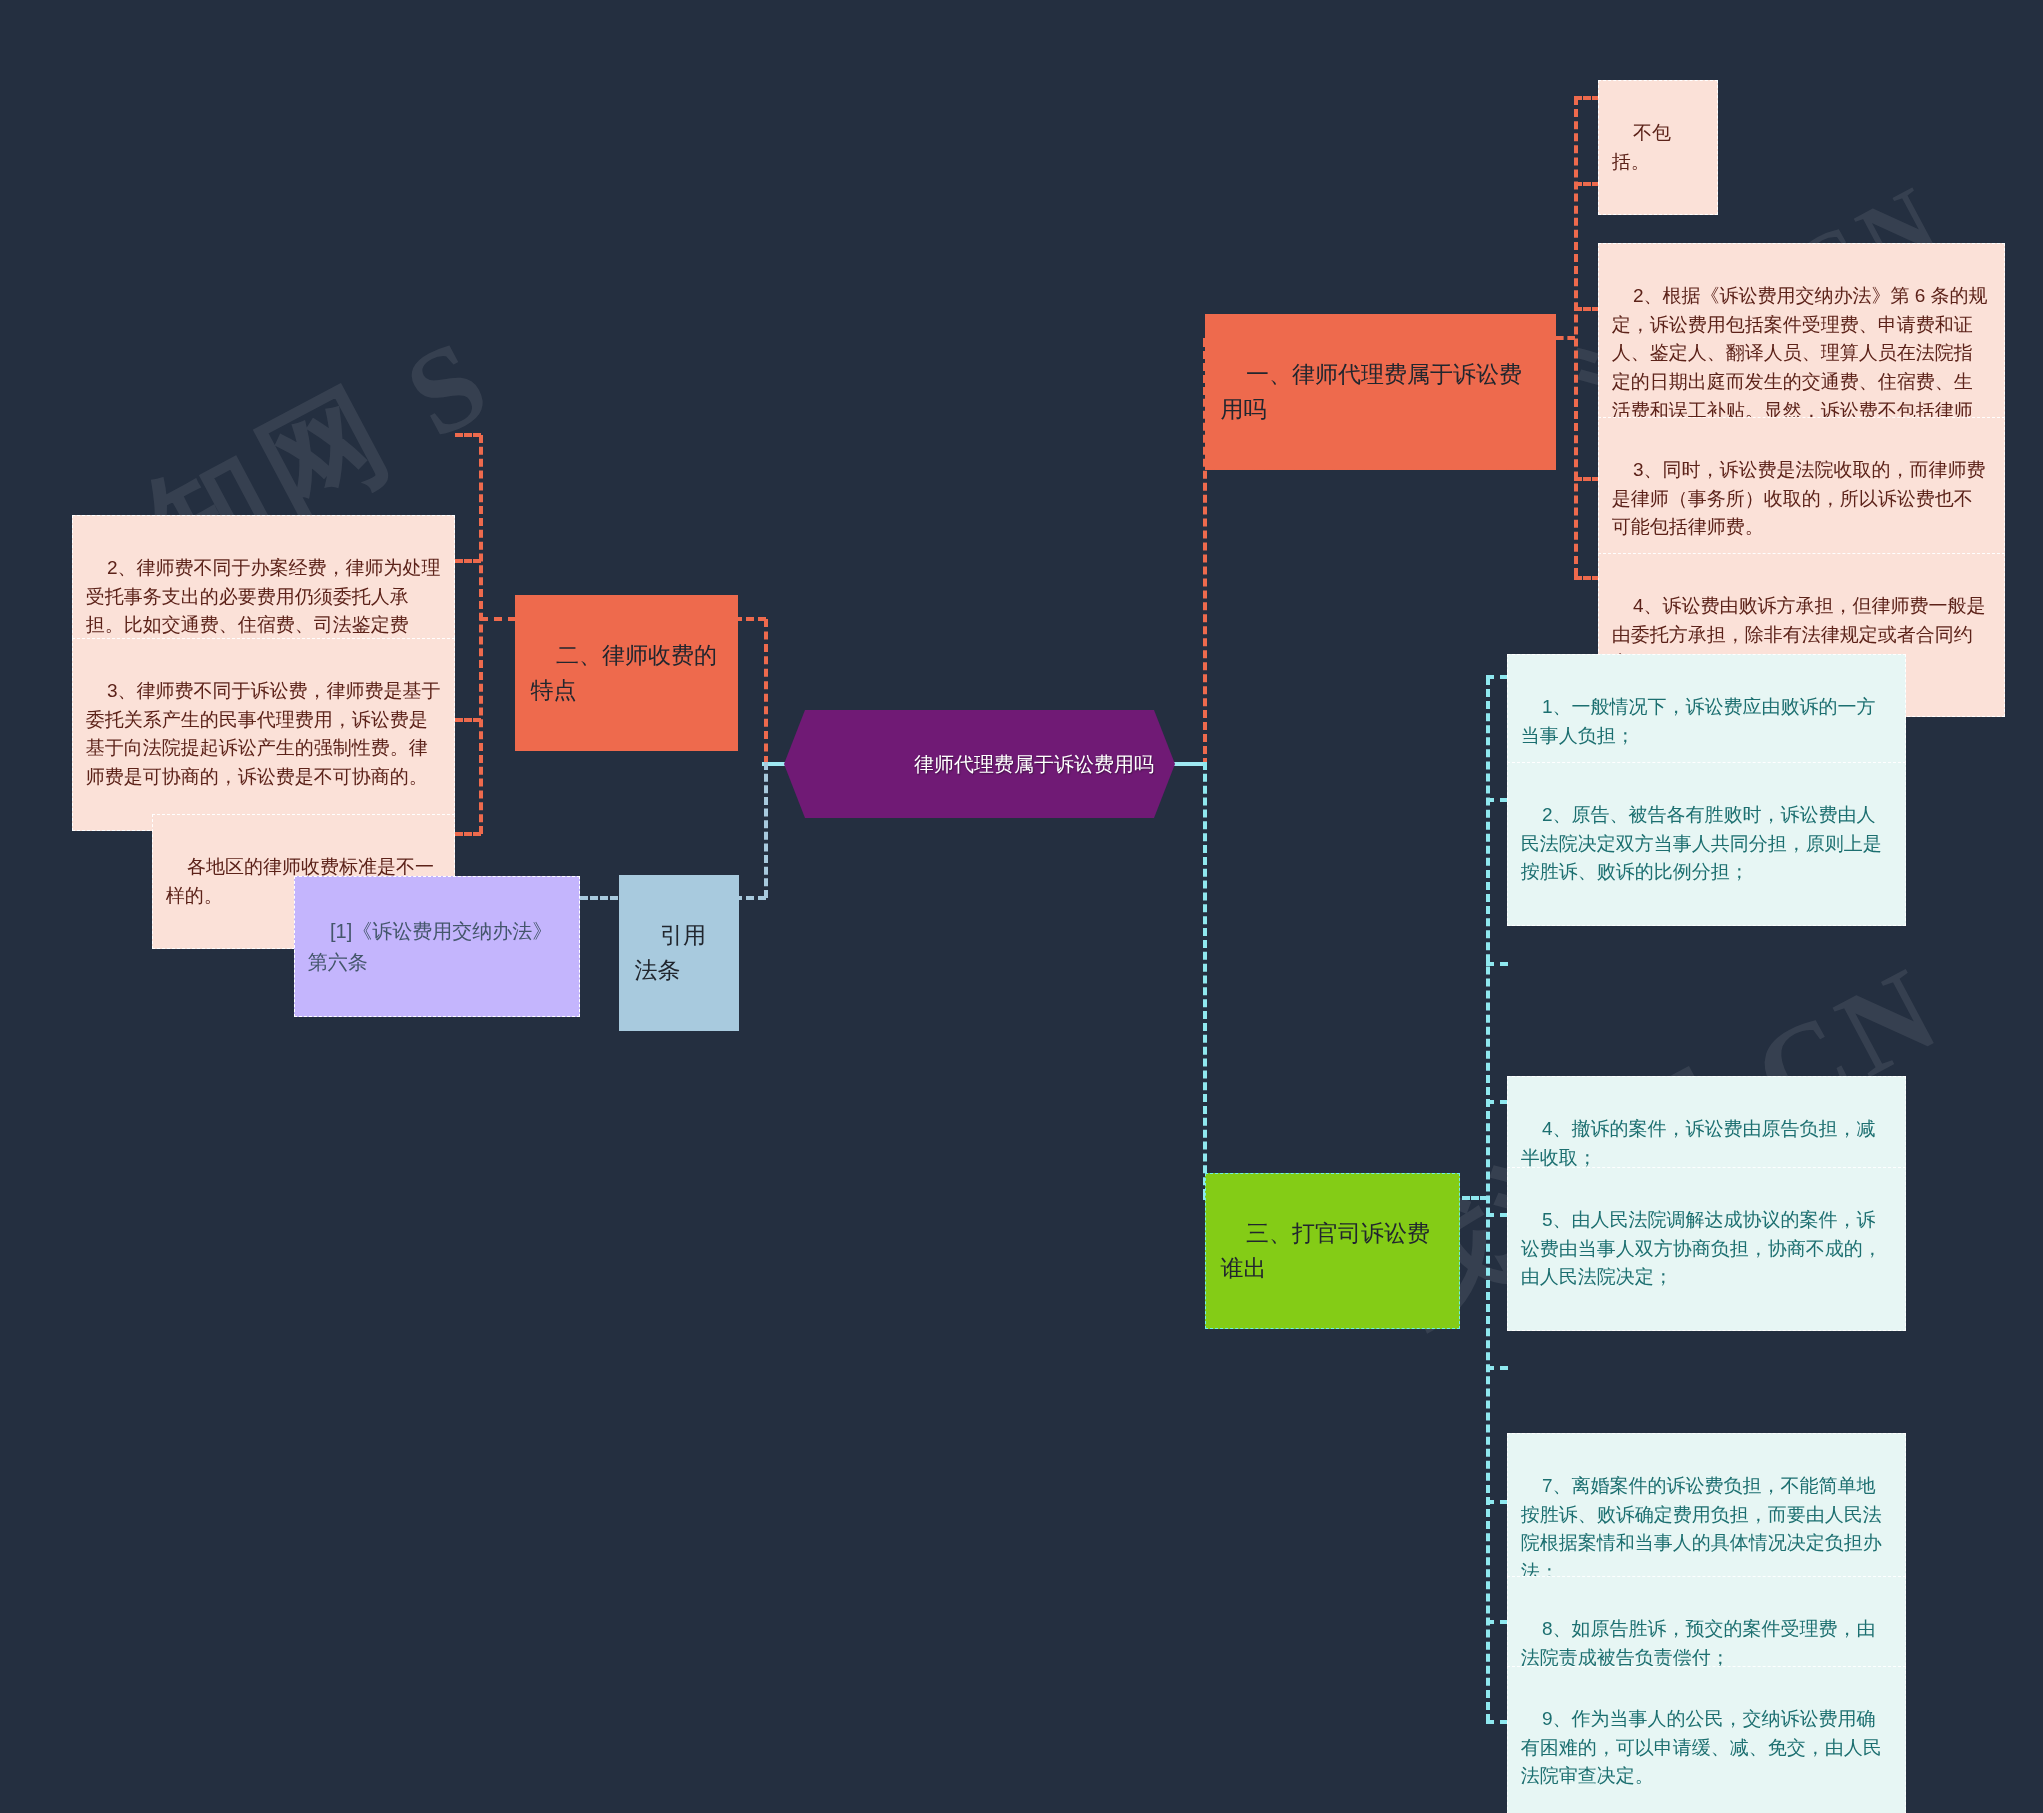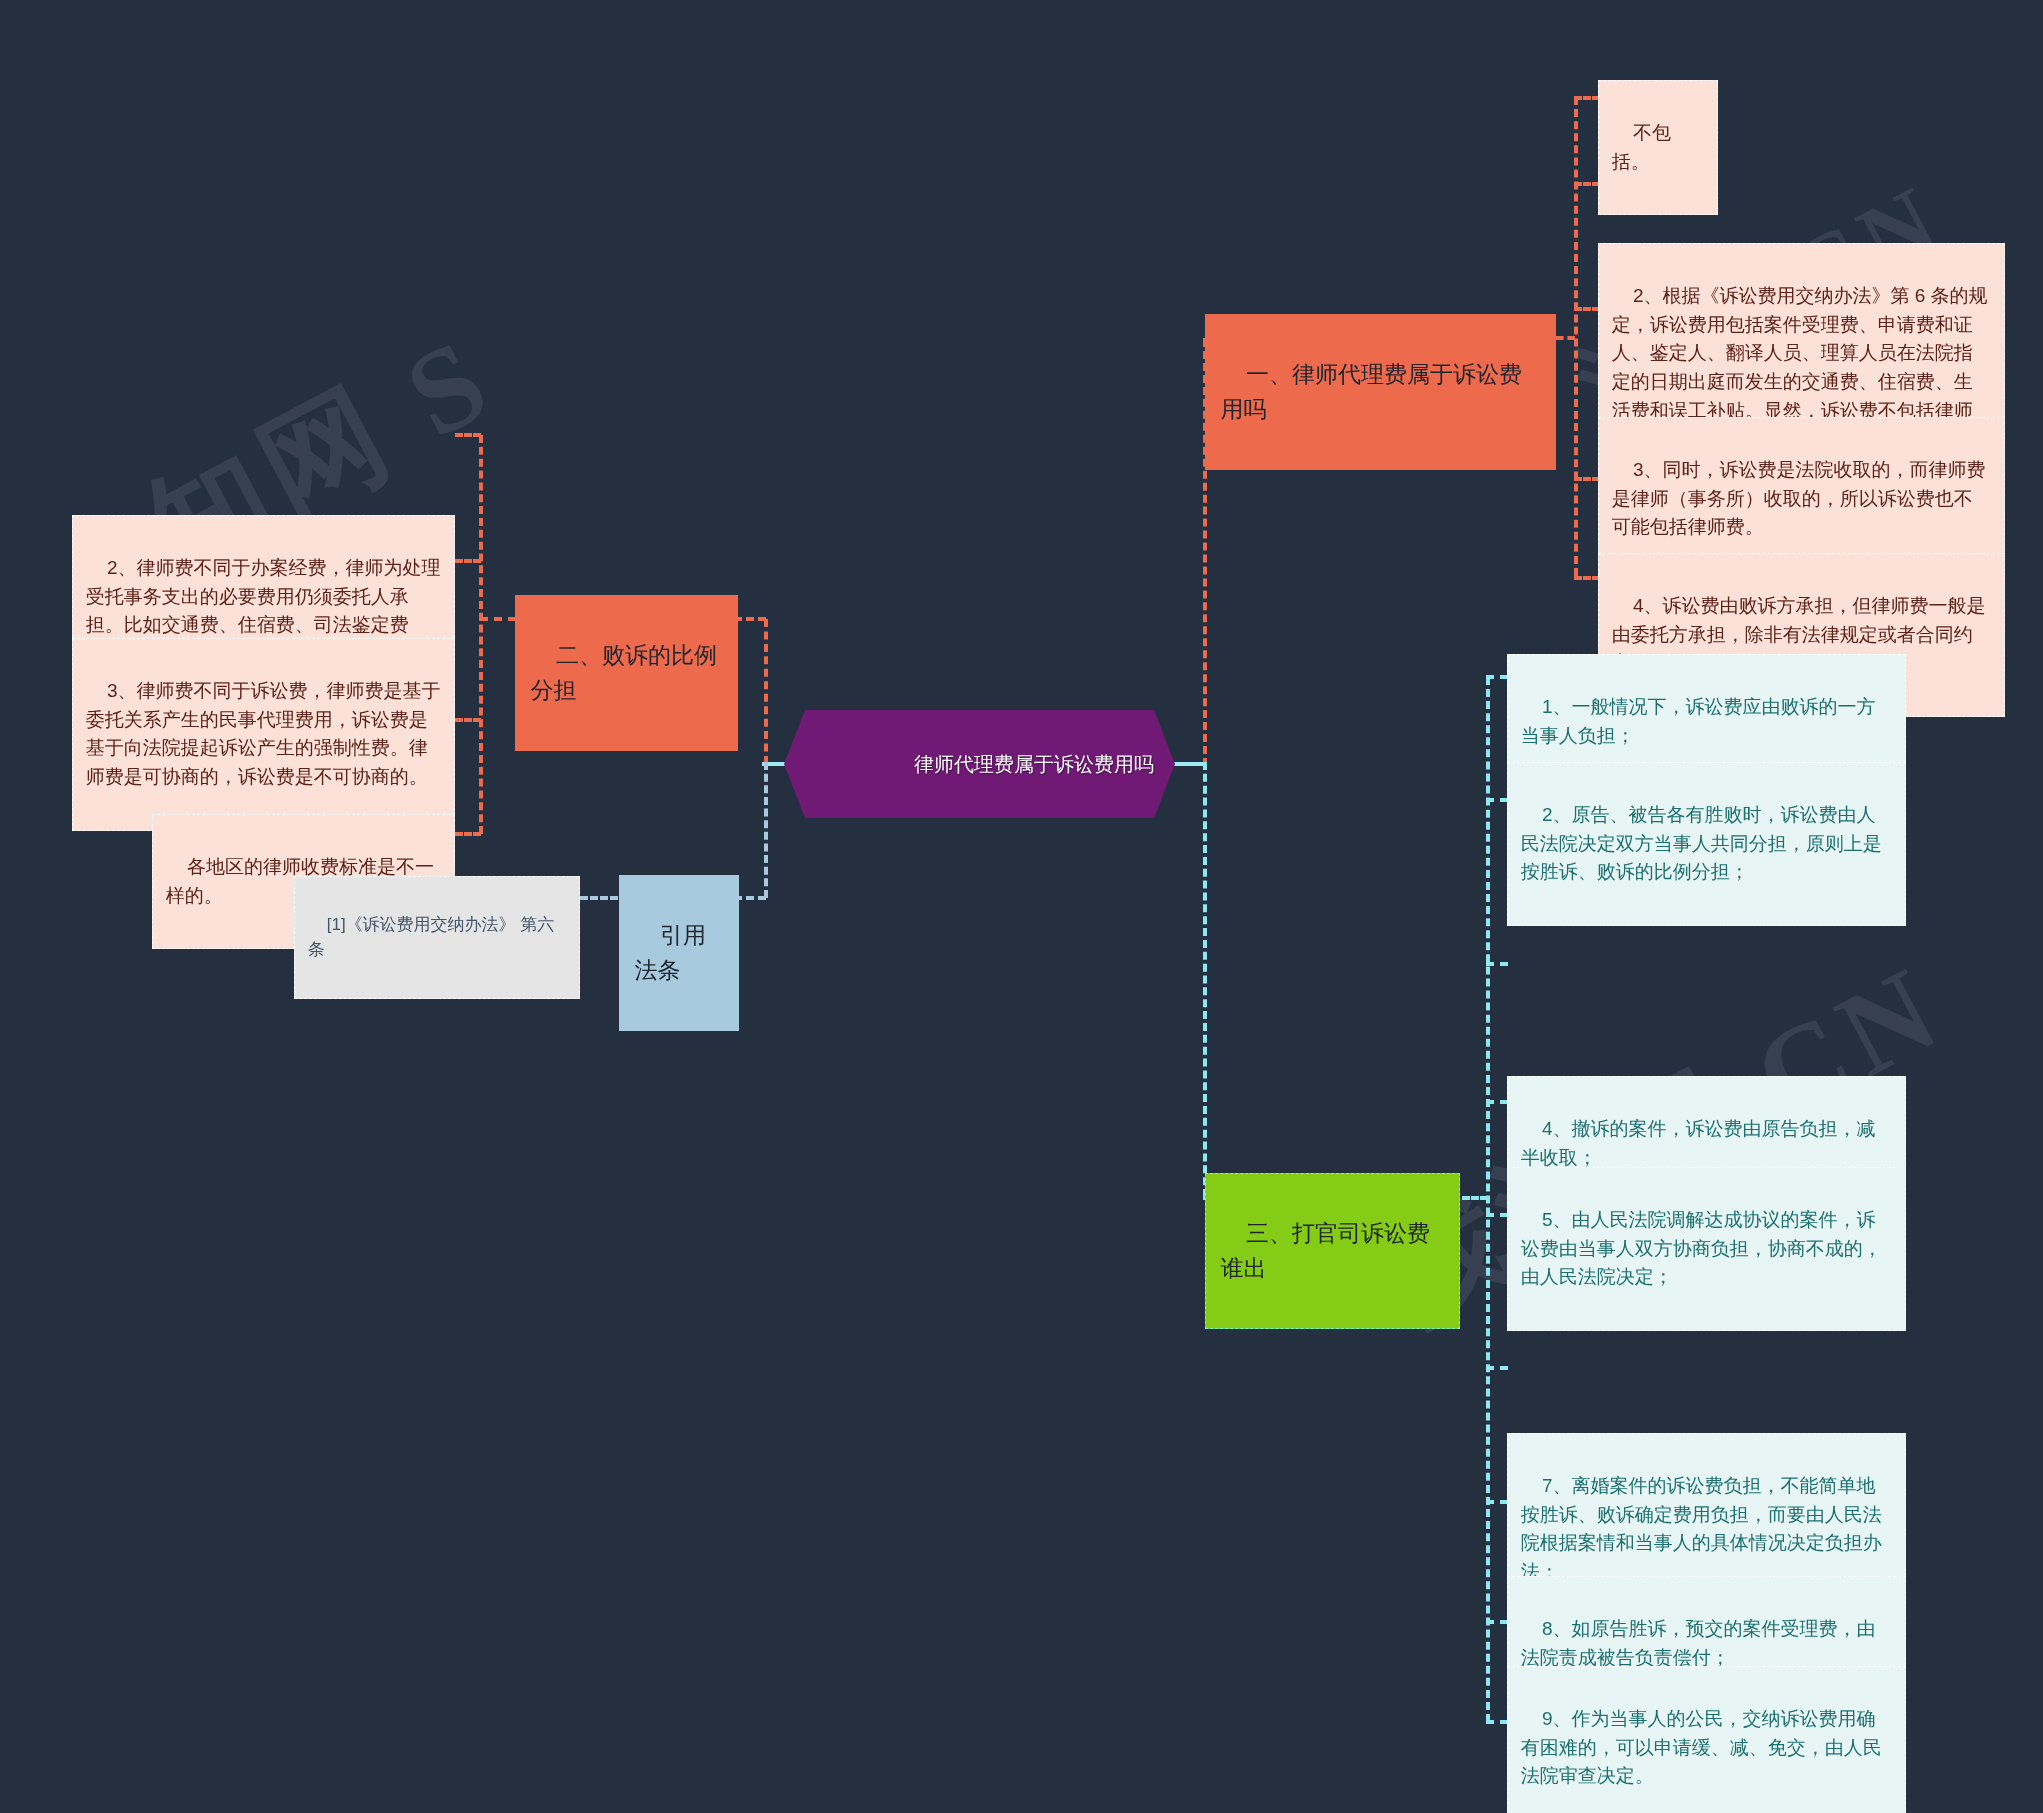--- a/index.html
+++ b/index.html
@@ -79,23 +79,23 @@
     border:1.6px dashed #ffffff;
   }
   .leaf-cyan{
     background:#e7f6f4;
     color:#1c6f70;
     font-size:19px;
     padding:8.8px 12.8px;
     border:1.6px dashed #ffffff;
   }
   .leaf-grey{
-    background:#e5e5e5;
+    background:#c4b5fd;
     color:#44566b;
-    font-size:17px;
+    font-size:20px;
     padding:8.8px 12.8px;
     border:1.6px dashed #ffffff;
   }
 
   
   .conn{position:absolute;}
   .v-o{border-left:4px dashed #ee6a4d;}
   .h-o{border-top:4px dashed #ee6a4d;}
   .v-c{border-left:4px dashed #8fe8ef;}
   .h-c{border-top:4px dashed #8fe8ef;}
@@ -150,21 +150,21 @@
     <span>2、根据《诉讼费用交纳办法》第 6 条的规定，诉讼费用包括案件受理费、申请费和证人、鉴定人、翻译人员、理算人员在法院指定的日期出庭而发生的交通费、住宿费、生活费和误工补贴。显然，诉讼费不包括律师费。</span>
   </div>
   <div class="node leaf-pink" style="left:1598px;top:417px;width:407px;">
     <span>3、同时，诉讼费是法院收取的，而律师费是律师（事务所）收取的，所以诉讼费也不可能包括律师费。</span>
   </div>
   <div class="node leaf-pink" style="left:1598px;top:553px;width:407px;">
     <span>4、诉讼费由败诉方承担，但律师费一般是由委托方承担，除非有法律规定或者合同约定。</span>
   </div>
 
   <div class="node branch-orange" style="left:515px;top:595px;width:223px;">
-    <span>二、败诉的比例分担</span>
+    <span>二、律师收费的特点</span>
   </div>
 
   <div class="conn v-o" style="left:479px;top:435px;width:0;height:399px;"></div>
   <div class="conn h-o" style="left:480px;top:617px;width:36px;height:0;"></div>
   <div class="conn h-o" style="left:455px;top:433px;width:25.5px;height:0;"></div>
   <div class="conn h-o" style="left:455px;top:559px;width:25.5px;height:0;"></div>
   <div class="conn h-o" style="left:455px;top:718px;width:25.5px;height:0;"></div>
   <div class="conn h-o" style="left:455px;top:832px;width:25.5px;height:0;"></div>
 
   <div class="node leaf-pink" style="left:72px;top:515px;width:383px;">

